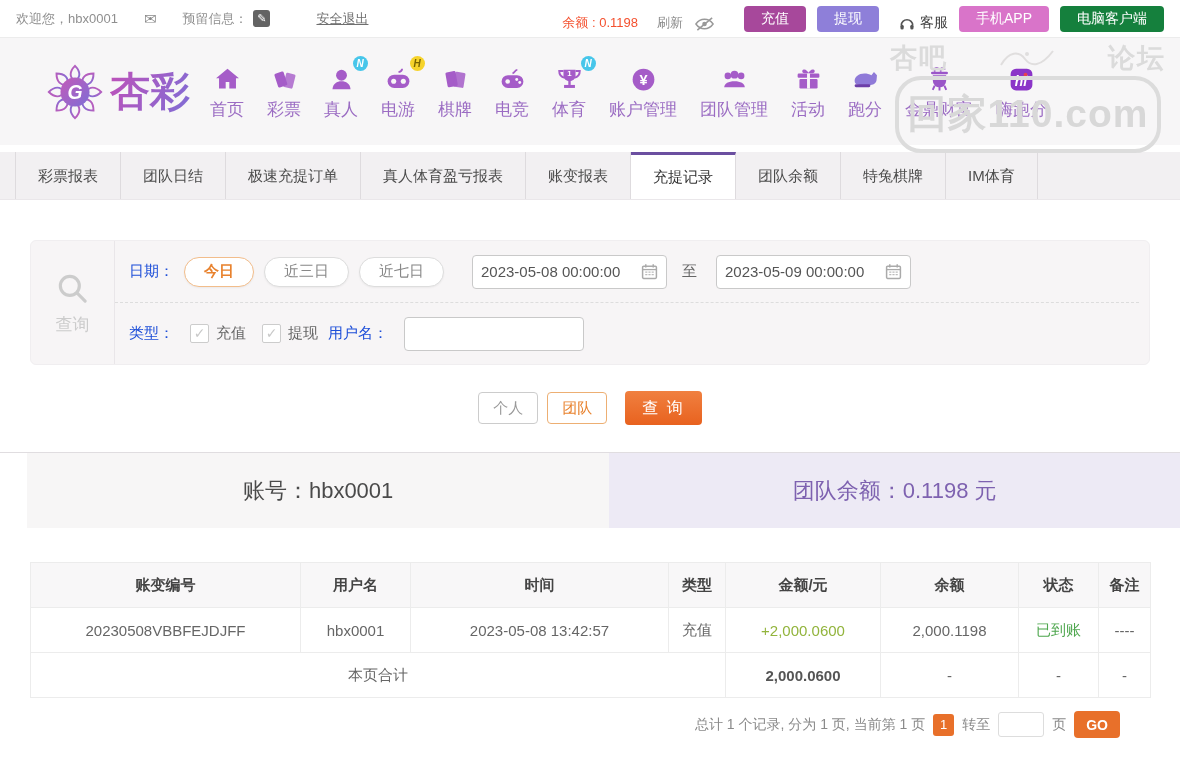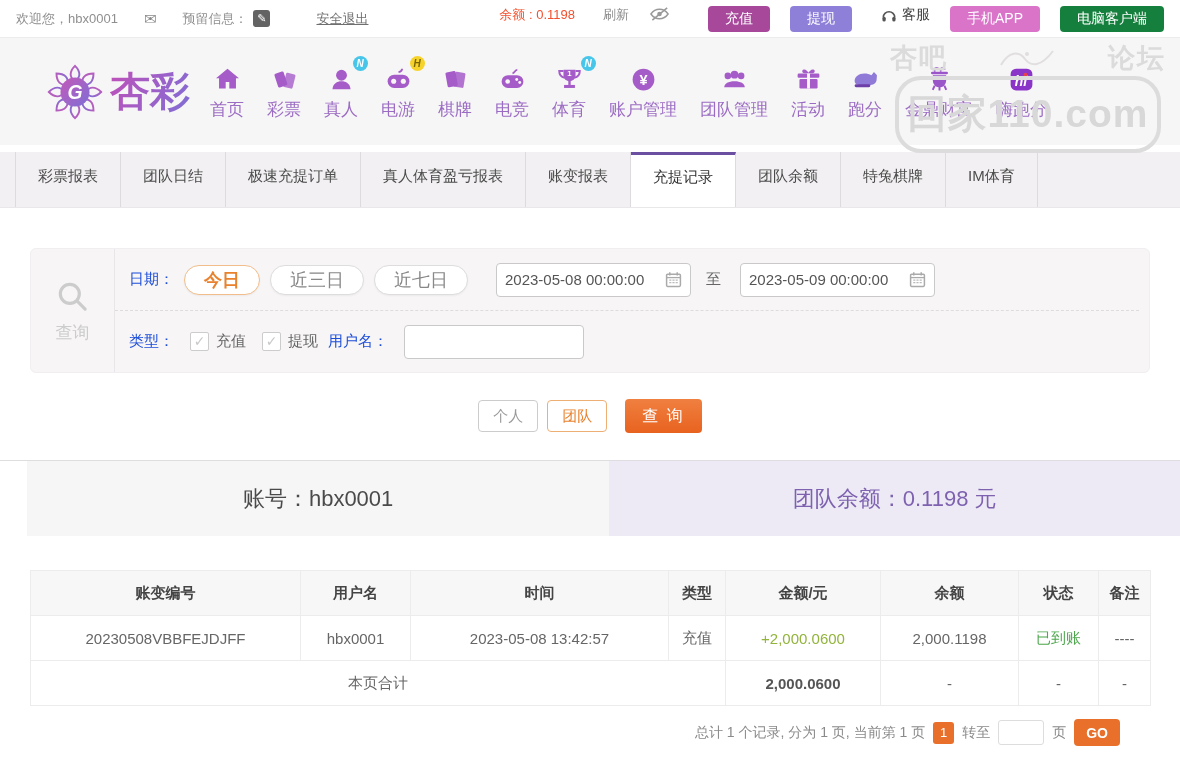--- a/index.html
+++ b/index.html
@@ -10,21 +10,21 @@
   
   .topbar { height:38px; display:flex; align-items:center; justify-content:space-between;
             padding:0 16px; border-bottom:1px solid #ececec; font-size:13px; color:#999; background:#fff; }
   .tleft { display:flex; align-items:center; }
   .welcome { color:#8f8f8f; }
   .env-ic { color:#8a8a8a; font-size:15px; margin-left:26px; cursor:pointer; }
   .reserved { margin-left:26px; color:#8f8f8f; }
   .edit-ic { display:inline-flex; width:17px; height:17px; background:#636363; border-radius:3px;
              color:#fff; font-size:11px; align-items:center; justify-content:center; margin-left:6px; cursor:pointer; }
   .logout { color:#6f6f6f; text-decoration:underline; margin-left:46px; cursor:pointer; }
-  .tright { display:flex; align-items:flex-start; gap:20px; }
+  .tright { display:flex; align-items:flex-end; gap:11px; }
   .balance { color:#f4502e; }
   .refresh { color:#888; cursor:pointer; margin-left:8px; }
   .eye { cursor:pointer; display:flex; }
   .tbtn { height:26px; padding:0 17px; border:none; border-radius:4px; color:#fff; font-size:14px; cursor:pointer; }
   .btn-recharge { background:#a7489b; margin-left:18px; }
   .btn-withdraw { background:#8e7fd9; }
   .svc { color:#404040; display:flex; align-items:center; gap:4px; font-size:14px; cursor:pointer; margin-left:8px; }
   .btn-app { background:#d974c9; }
   .btn-pc { background:#15803d; }
   
@@ -43,38 +43,38 @@
   .nbadge.h { background:#f6d32b; color:#7a6500; }
   .nav-label { font-size:17px; color:#9b6cc3; margin-top:4px; white-space:nowrap; }
   .watermark { position:absolute; right:4px; top:2px; width:296px; pointer-events:none;
                text-align:center; color:#dbdbdb; z-index:5; }
   .wm-top { display:flex; justify-content:space-between; align-items:center; padding:0 10px;
             font-size:27px; font-weight:bold; letter-spacing:2px; }
   .wm-site { margin-top:0px; font-size:39px; font-weight:bold; border:4px solid #dcdcdc;
              border-radius:26px; padding:14px 9px; display:inline-block; line-height:1.05;
              letter-spacing:1px; color:#d8d8d8; }
   
-  .tabbar { margin-top:7px; background:#f2f0f2; display:flex; padding-left:15px; height:56px;
+  .tabbar { margin-top:7px; background:#f2f0f2; display:flex; padding-left:15px; height:48px;
             border-bottom:1px solid #eae7ea; }
   .tab { padding:0 22px; line-height:48px; font-size:15px; color:#4c4c4c; border-right:1px solid #dedbde;
          cursor:pointer; white-space:nowrap; }
   .tab:first-child { border-left:1px solid #dedbde; }
   .tab.active { background:#fff; border-top:3px solid #6b4fa0; line-height:44px; color:#333; }
   
   .filter-box { margin:40px 30px 0; background:#f7f5f6; border:1px solid #f0eef0; border-radius:6px;
                 display:flex; height:125px; }
   .filter-side { width:84px; border-right:1px solid #e9e6e9; display:flex; flex-direction:column;
                  align-items:center; justify-content:center; }
   .q-label { font-size:17px; color:#ccc; margin-top:5px; }
   .filter-main { flex:1; display:flex; flex-direction:column; }
   .f-row { flex:1; display:flex; align-items:center; padding-left:14px; gap:10px; }
   .f-row.first { border-bottom:1px dashed #ddd; margin-right:10px; }
   .f-label { font-size:15px; color:#1d4ed8; }
   .pill { height:30px; padding:0 19px; border-radius:16px; background:#fff; border:1px solid #ddd;
-          color:#888; font-size:18px; cursor:pointer; box-shadow:0 1px 2px rgba(0,0,0,.05); }
+          color:#888; font-size:15px; cursor:pointer; box-shadow:0 1px 2px rgba(0,0,0,.05); }
   .pill.active { border-color:#f2bd8b; color:#e8822e; font-weight:bold; }
   .date-field { display:flex; align-items:center; height:34px; background:#fff; border:1px solid #c9c9c9;
                 border-radius:4px; padding:0 8px; gap:8px; margin-left:18px; }
   .date-field input { border:none; outline:none; width:152px; font-size:15px; color:#555; font-family:inherit; background:transparent; }
   .to-label { color:#666; font-size:15px; margin:0 5px; }
   .chk { display:flex; align-items:center; gap:7px; color:#666; font-size:15px; margin-left:6px; cursor:pointer; }
   .chk .box { width:19px; height:19px; border:1px solid #ccc; background:#fff; border-radius:2px;
               color:#c9c9c9; font-size:14px; line-height:17px; text-align:center; }
   .user-input { height:34px; width:180px; border:1px solid #c9c9c9; border-radius:4px; margin-left:6px;
                 font-size:15px; padding:0 8px; color:#555; font-family:inherit; }

